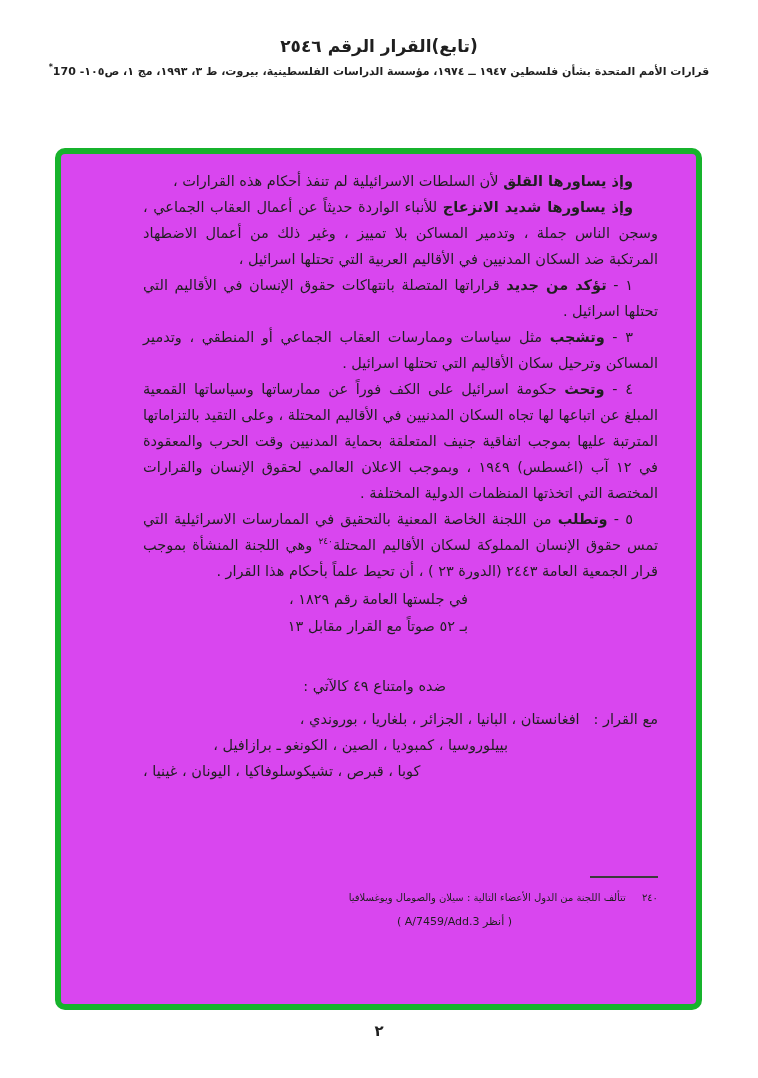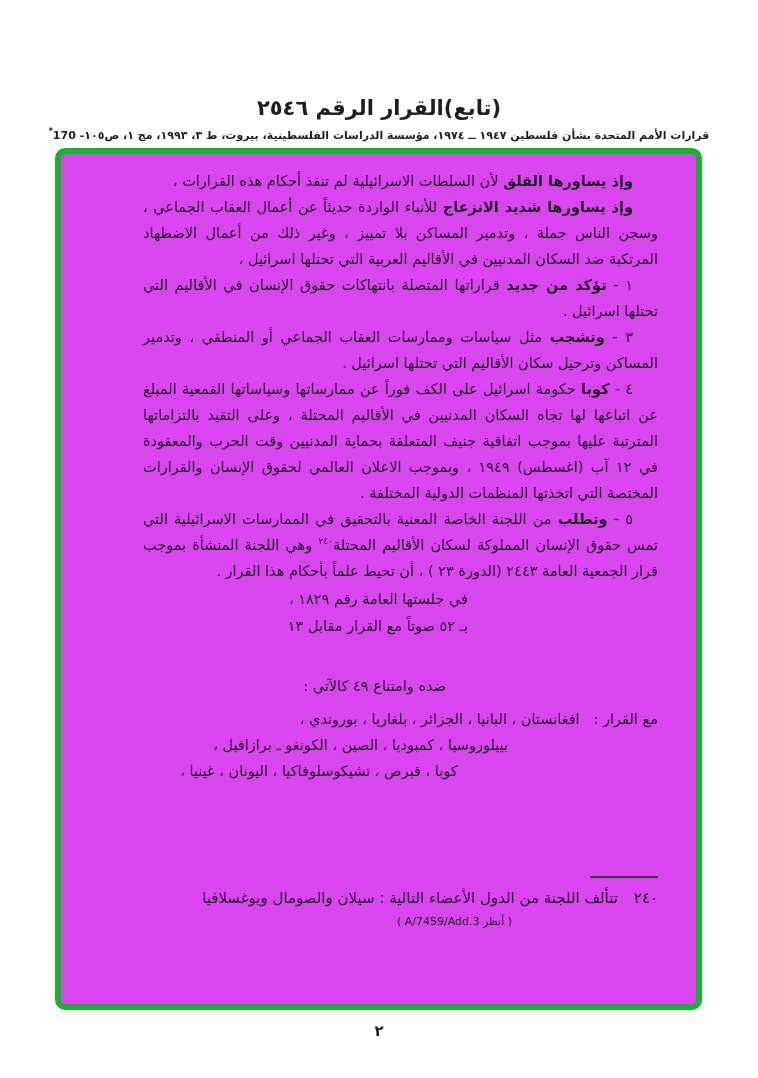--- a/index.html
+++ b/index.html
@@ -2,22 +2,22 @@
 <html lang="ar"><head>
 <meta charset="utf-8">
 <style>
   * { margin:0; padding:0; box-sizing:border-box; }
   html,body { background:#ffffff; }
   body {
     width:758px; height:1078px; position:relative; overflow:hidden;
     font-family:"DejaVu Sans", sans-serif; color:#1f1f1f;
   }
   .title {
-    padding-top:96px; text-align:center; direction:rtl;
-    font-size:21px; font-weight:bold; letter-spacing:0.5px;
+    padding-top:36px; text-align:center; direction:rtl;
+    font-size:17px; font-weight:bold; letter-spacing:0.5px;
   }
   .source {
     margin-top:7px; direction:rtl; text-align:center;
     font-size:11px; font-weight:bold; padding:0 28px; white-space:nowrap;
   }
   .source sup { font-size:8px; }
   .frame {
     position:absolute; left:55px; top:148px; width:647px; height:862px;
     border:6px solid #17b32c; border-radius:10px; background:#d946ef;padding-left:43px;
   }
@@ -27,24 +27,24 @@
     padding:14px 38px 0 39px; height:100%;
   }
   .para { text-indent:25px; margin:0; }
   .para b { font-weight:bold; }
   .fn-ref { font-size:9px; vertical-align:super; line-height:0; }
   .adoption { margin:2px 190px 0 0; text-align:right; line-height:27px; text-indent:0; }
   .adopt-last { padding-right:22px;margin-top:33px; }
   .vote { margin-top:6px; }
   .vote-label { margin-left:14px;margin-top:27px; }
   .vote-cont1 { text-align:right; padding-right:150px; }
-  .vote-cont2 { text-align:center; padding-right:163px; }
+  .vote-cont2 { text-align:left; padding-right:163px; }
   .footnote { position:absolute; top:722px; right:38px; left:40px; direction:rtl; }
   .fn-rule { width:68px; border-top:2px solid #3a3a3a; margin-bottom:10px; margin-left:auto0; }
-  .fn-line1 { font-size:15px; line-height:20px; }
+  .fn-line1 { font-size:10px; line-height:20px; }
   .fn-marker { margin-left:16px; }
   .fn-line2 { font-size:11px; line-height:20px; padding-right:146px; margin-top:4px; }
   .page-num {
     position:absolute; top:1022px; left:0; right:0; text-align:center;
     font-size:15px; font-weight:bold;
   }
 </style>
 </head>
 <body>
 
@@ -70,21 +70,21 @@
       <p class="para">
         <span>١ - </span><b>تؤكد من جديد</b><span> قراراتها المتصلة بانتهاكات حقوق الإنسان في الأقاليم التي تحتلها اسرائيل .</span>
       </p>
 
 
       <p class="para">
         <span>٣ - </span><b>وتشجب</b><span> مثل سياسات وممارسات العقاب الجماعي أو المنطقي ، وتدمير المساكن وترحيل سكان الأقاليم التي تحتلها اسرائيل .</span>
       </p>
 
       <p class="para">
-        <span>٤ - </span><b>كوبا</b><span> حكومة اسرائيل على الكف فوراً عن ممارساتها وسياساتها القمعية المبلغ عن اتباعها لها تجاه السكان المدنيين في الأقاليم المحتلة ، وعلى التقيد بالتزاماتها المترتبة عليها بموجب اتفاقية جنيف المتعلقة بحماية المدنيين وقت الحرب والمعقودة في ١٢ آب (اغسطس) ١٩٤٩ ، وبموجب الاعلان العالمي لحقوق الإنسان والقرارات المختصة التي اتخذتها المنظمات الدولية المختلفة .</span>
+        <span>٤ - </span><b>وتحث</b><span> حكومة اسرائيل على الكف فوراً عن ممارساتها وسياساتها القمعية المبلغ عن اتباعها لها تجاه السكان المدنيين في الأقاليم المحتلة ، وعلى التقيد بالتزاماتها المترتبة عليها بموجب اتفاقية جنيف المتعلقة بحماية المدنيين وقت الحرب والمعقودة في ١٢ آب (اغسطس) ١٩٤٩ ، وبموجب الاعلان العالمي لحقوق الإنسان والقرارات المختصة التي اتخذتها المنظمات الدولية المختلفة .</span>
       </p>
 
       <p class="para">
         <span>٥ - </span><b>وتطلب</b><span> من اللجنة الخاصة المعنية بالتحقيق في الممارسات الاسرائيلية التي تمس حقوق الإنسان المملوكة لسكان الأقاليم المحتلة</span><span class="fn-ref">٢٤٠</span><span> وهي اللجنة المنشأة بموجب قرار الجمعية العامة ٢٤٤٣ (الدورة ٢٣ ) ، أن تحيط علماً بأحكام هذا القرار .</span>
       </p>
 
       <div class="adoption">
         <div>في جلستها العامة رقم ١٨٢٩ ،</div>
         <div>بـ ٥٢ صوتاً مع القرار مقابل ١٣</div>
         <div class="adopt-last">ضده وامتناع ٤٩ كالآتي :</div>

